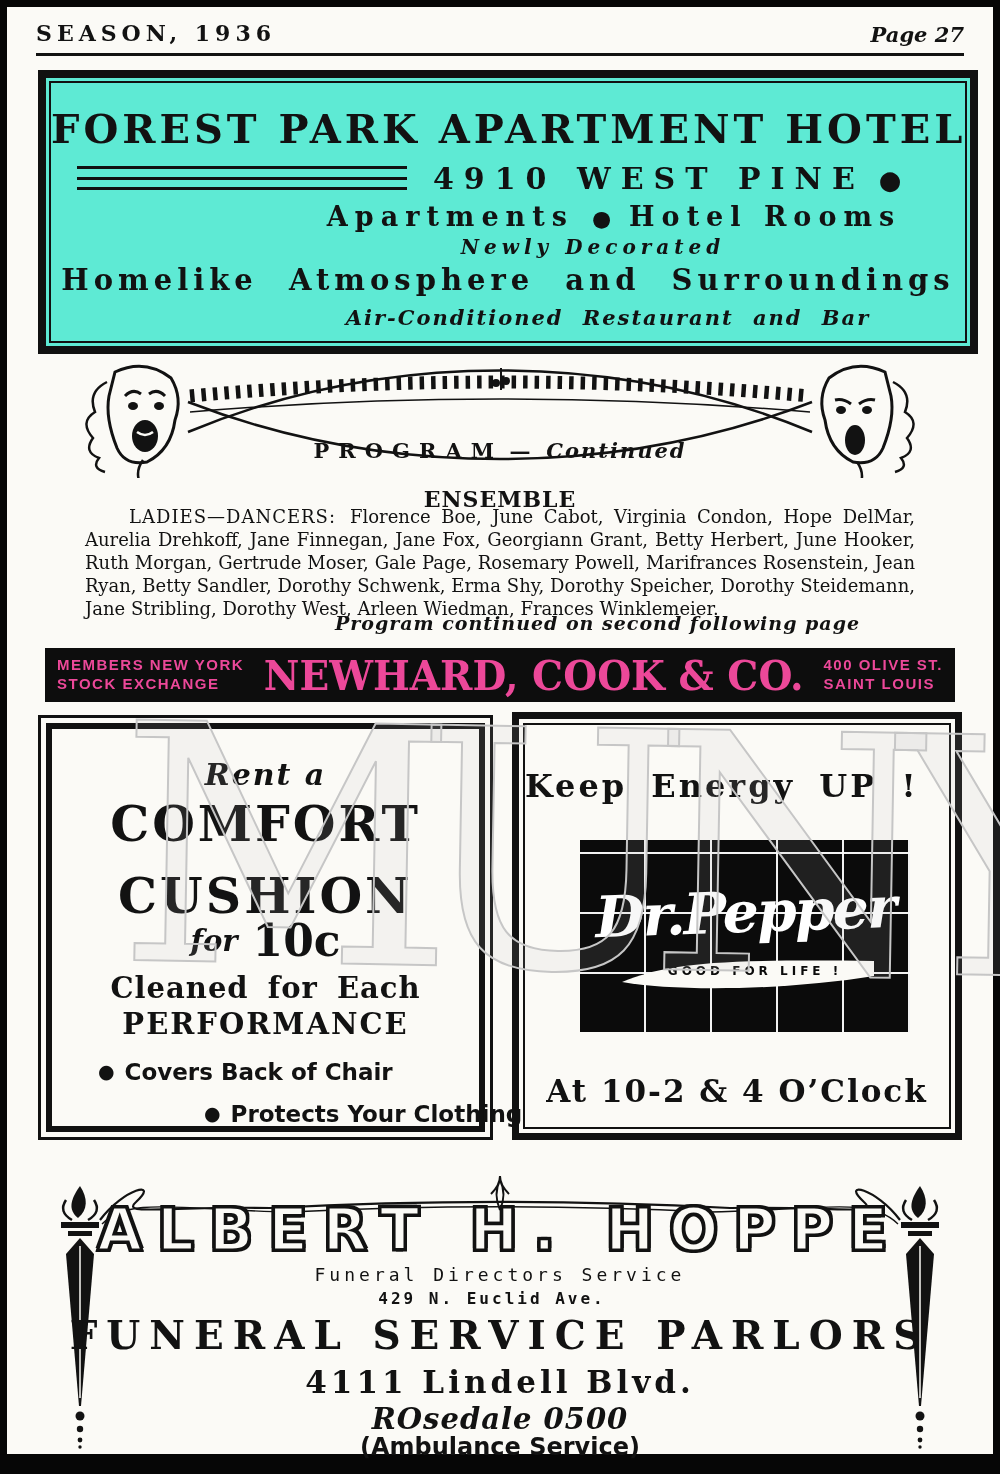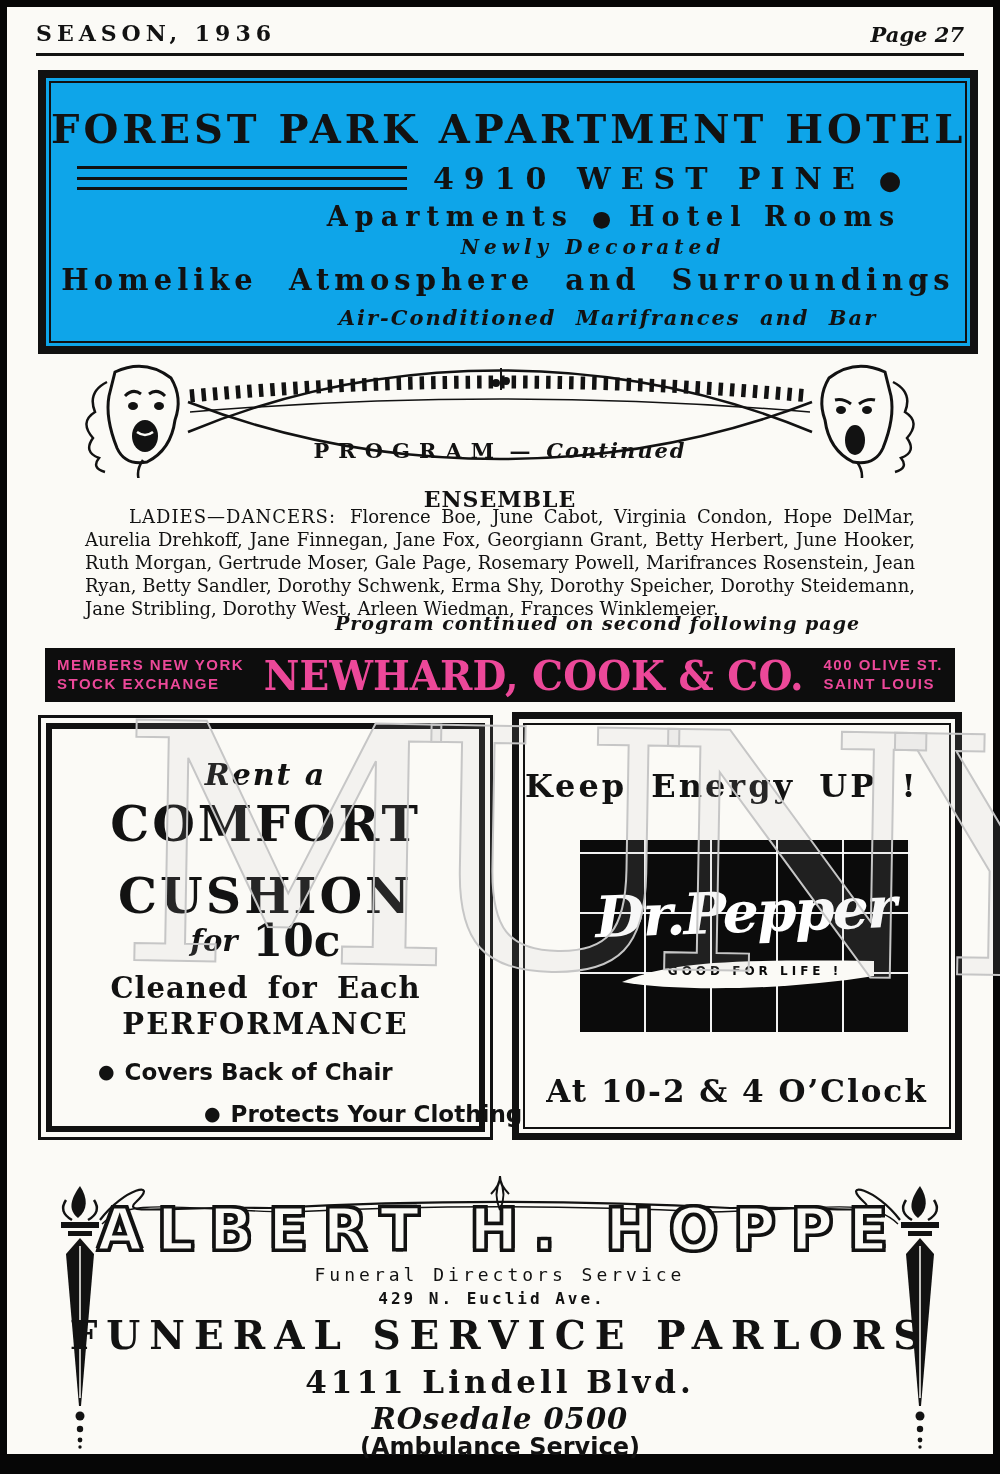--- a/index.html
+++ b/index.html
@@ -7,21 +7,21 @@
         font-family:"DejaVu Serif", serif;color:#121212;overflow:hidden;}
   .paper{position:absolute;left:7px;top:7px;right:7px;bottom:20px;background:#fbfaf6;}
   .abs{position:absolute;}
 
   
   .season{left:36px;top:20px;font-size:22px;font-weight:600;letter-spacing:5px;}
   .pagenum{right:36px;top:22px;font-size:21px;font-style:italic;font-weight:600;}
   .mastrule{left:36px;top:53px;width:928px;height:3px;background:#121212;}
 
   
-  .hotel{left:38px;top:70px;width:924px;height:268px;border:8px solid #111;background:#0ea5e9;}
+  .hotel{left:38px;top:70px;width:924px;height:268px;border:8px solid #111;background:#5eead4;}
   .hotel-inner{position:absolute;inset:3px;border:2px solid #111;}
   .hotel-title{left:0;right:0;top:22px;text-align:center;font-size:40px;font-weight:bold;letter-spacing:4px;white-space:nowrap;}
   .hotel-addr-row{left:26px;top:78px;right:26px;height:34px;display:flex;align-items:center;}
   .triple-lines{flex:0 0 330px;height:18px;margin-right:26px;
      border-top:3px solid #111;border-bottom:3px solid #111;
      background:linear-gradient(#111,#111) center/100% 3px no-repeat;}
   .hotel-addr{font-size:30px;font-weight:bold;letter-spacing:10px;white-space:nowrap;}
   .hotel-addr .dot{font-size:26px;letter-spacing:0;margin-left:14px;}
   .hotel-line1{left:0;right:0;top:118px;text-align:center;padding-left:170px;font-size:27px;font-weight:bold;letter-spacing:7px;white-space:nowrap;margin-left:42px;}
   .hotel-line1 .dot{font-size:22px;letter-spacing:0;margin:0 18px;}
@@ -115,21 +115,21 @@
   <div class="abs hotel">
     <div class="hotel-inner">
       <div class="abs hotel-title">FOREST PARK APARTMENT HOTEL</div>
       <div class="abs hotel-addr-row">
         <div class="triple-lines"></div>
         <div class="hotel-addr"><span>4910 WEST PINE</span><span class="dot">●</span></div>
       </div>
       <div class="abs hotel-line1"><span>Apartments</span><span class="dot">●</span><span>Hotel Rooms</span></div>
       <div class="abs hotel-line2">Newly Decorated</div>
       <div class="abs hotel-line3">Homelike Atmosphere and Surroundings</div>
-      <div class="abs hotel-line4">Air-Conditioned Marifrances and Bar</div>
+      <div class="abs hotel-line4">Air-Conditioned Restaurant and Bar</div>
     </div>
   </div>
 
   <svg class="abs masks" viewBox="0 0 830 122">
     <g stroke="#121212" fill="none" stroke-width="2.5">
       <path d="M105,40 Q415,12 725,40" stroke-width="13" stroke-dasharray="4.5 7"></path>
       <path d="M103,46 C300,122 530,122 727,46"></path>
       <path d="M103,76 C300,-6 530,-6 727,76"></path>
       <path d="M105,56 Q415,30 725,56" stroke-width="1.5"></path>
     </g>

